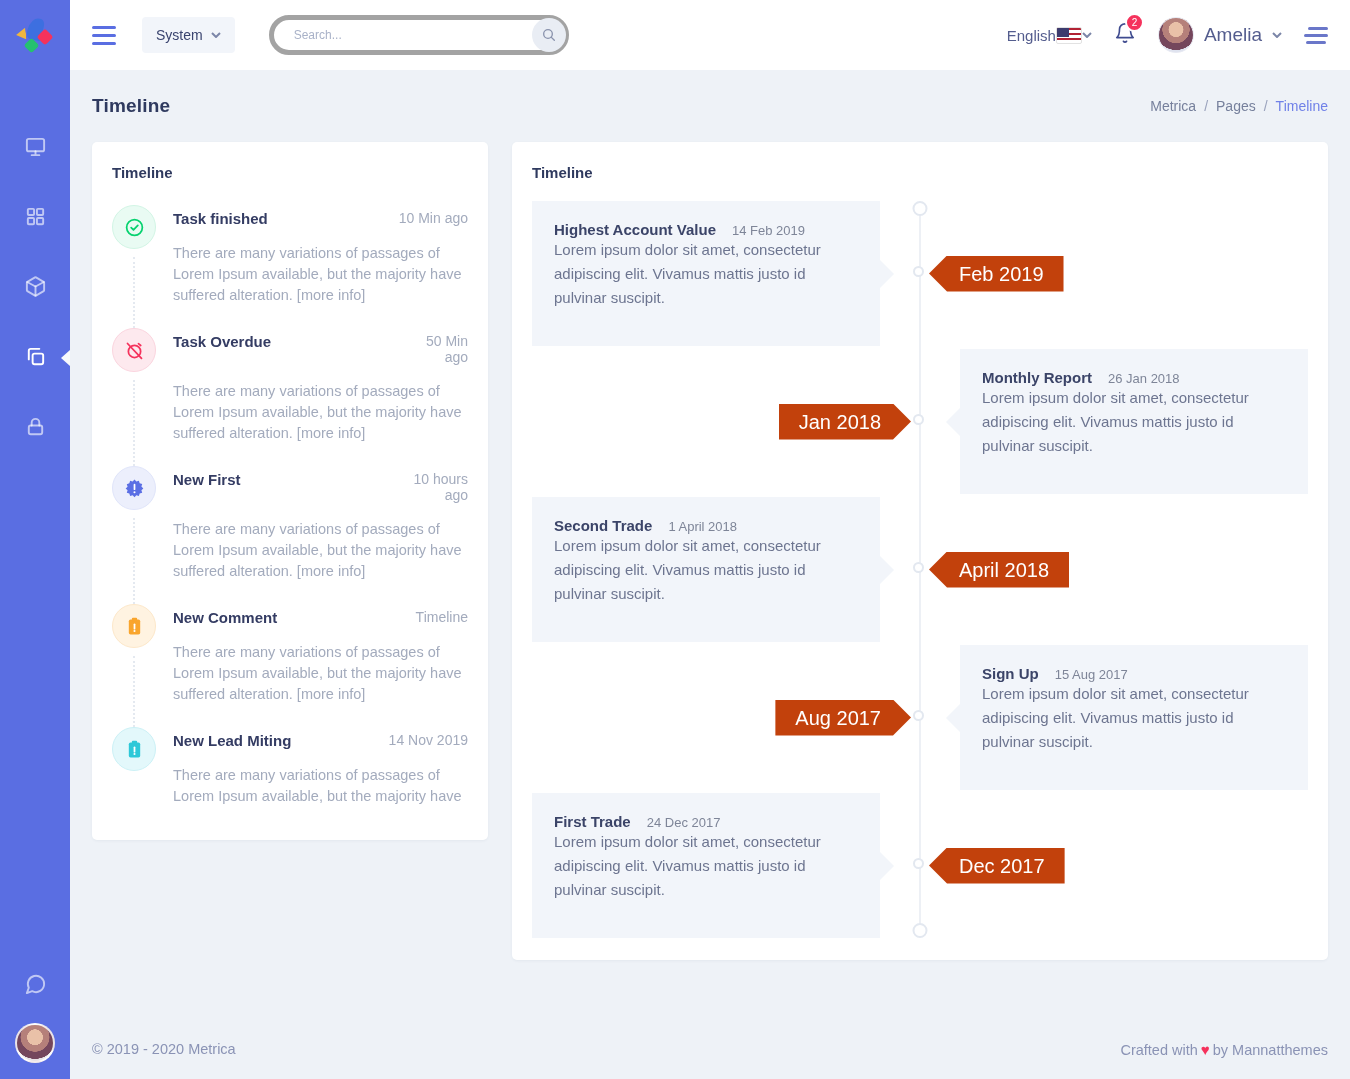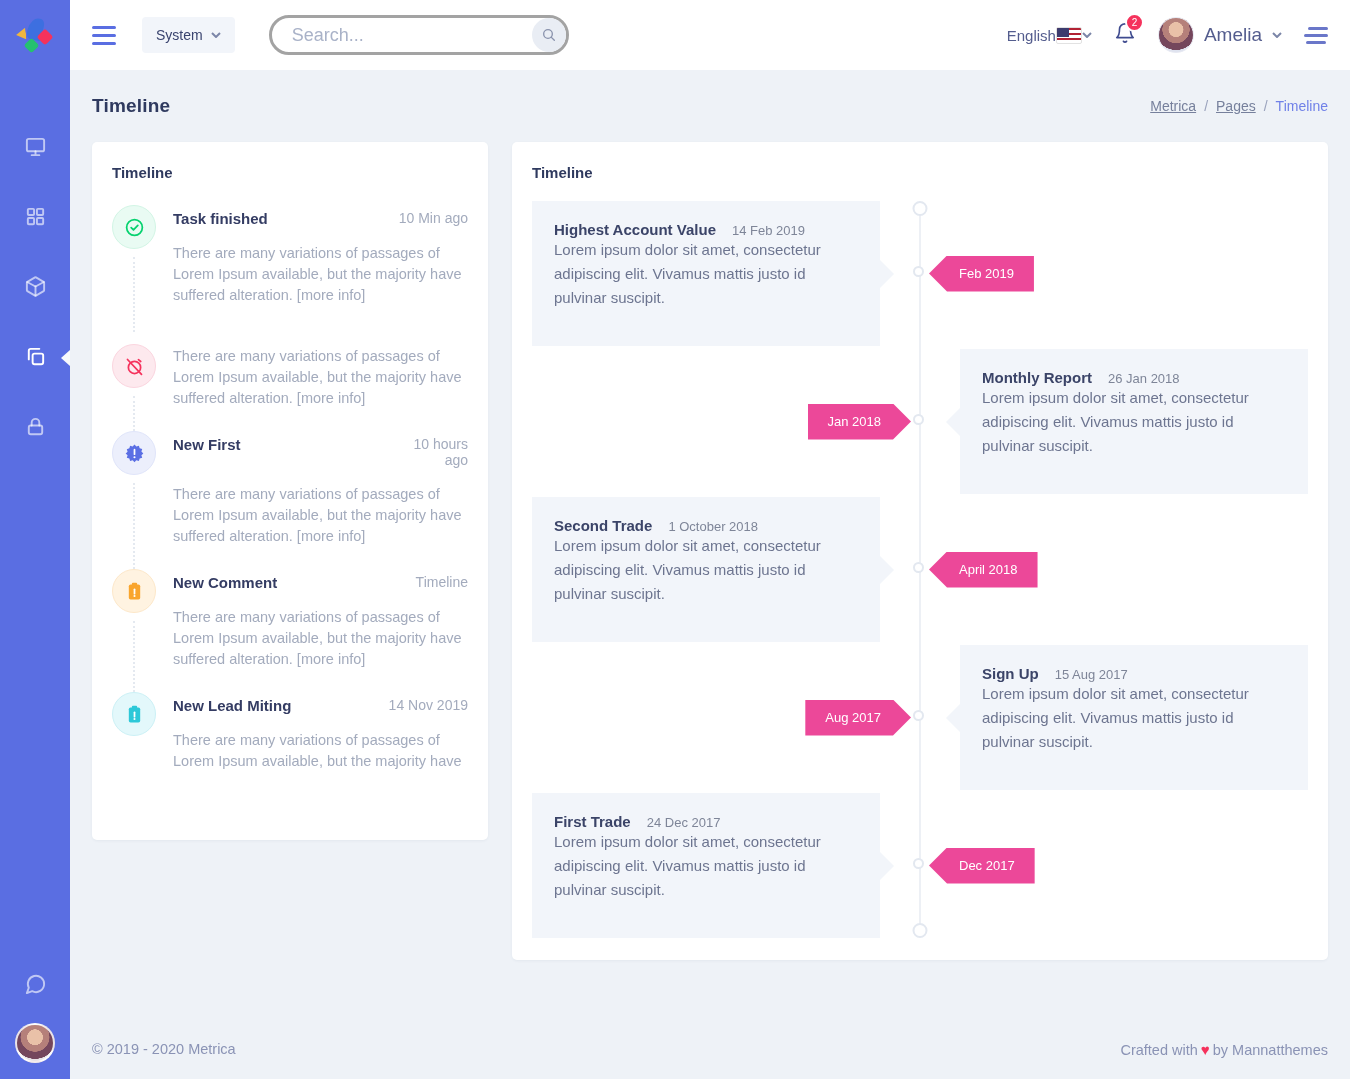--- a/index.html
+++ b/index.html
@@ -25,21 +25,21 @@
   .side-avatar { width:40px; height:40px; border-radius:50%; border:2px solid rgba(255,255,255,.85);
      background: radial-gradient(circle at 50% 34%, #e9c1a8 0 26%, #b5807a 27% 48%, #74465c 49% 72%, #e8e2e6 73%); cursor:pointer; }
 
   
   .topbar { position:absolute; left:70px; top:0; right:0; height:70px; background:#ffffff; display:flex; align-items:center; padding:0 22px; z-index:5; }
   .hamburger { width:24px; display:flex; flex-direction:column; gap:5px; cursor:pointer; margin-right:26px; }
   .hamburger span { display:block; height:3px; border-radius:2px; background:#5a6ee2; }
   .system-btn { display:flex; align-items:center; gap:8px; background:#f2f5fa; border:none; border-radius:4px; height:36px; padding:0 14px; font-size:14px; color:#39436e; cursor:pointer; font-family:inherit; }
   .chev { width:10px; height:6px; stroke:#7c86a8; stroke-width:2; fill:none; }
   .search-wrap { position:relative; margin-left:34px; width:300px; }
-  .search-input { width:300px; height:40px; border:3px solid #a3a3a3; border-radius:20px; background:#fff; padding:0 52px 0 20px; font-size:18px; color:#39436e; font-family:inherit; outline:none; }
+  .search-input { width:300px; height:40px; border:5px solid #a3a3a3; border-radius:20px; background:#fff; padding:0 52px 0 20px; font-size:12px; color:#39436e; font-family:inherit; outline:none; }
   .search-input::placeholder { color:#a9b2c8; }
   .search-btn { position:absolute; right:3px; top:3px; width:34px; height:34px; border:none; border-radius:50%; background:#e9edf4; display:flex; align-items:center; justify-content:center; cursor:pointer; }
   .search-btn svg { width:16px; height:16px; stroke:#8a93ad; stroke-width:2; fill:none; }
   .top-right { margin-left:auto; display:flex; align-items:center; gap:22px; }
   .lang { display:flex; align-items:center; cursor:pointer; }
   .lang-label { font-size:15px; color:#545d8e; }
   .flag { position:relative; width:26px; height:17px; border-radius:2px; overflow:hidden; border:1px solid #e2e2e2;
      background:repeating-linear-gradient(#b22234 0 2.5px, #ffffff 2.5px 5px); }
   .flag::before { content:""; position:absolute; left:0; top:0; width:12px; height:9px; background:#3c3b6e; }
   .bell-wrap { position:relative; cursor:pointer; }
@@ -54,21 +54,21 @@
   .align-icon span:nth-child(1){ width:20px; }
   .align-icon span:nth-child(2){ width:24px; }
   .align-icon span:nth-child(3){ width:20px; margin-right:2px; }
 
   
   .page-head { position:absolute; left:70px; right:0; top:70px; height:72px; display:flex; align-items:center; justify-content:space-between; padding:0 22px; }
   .page-title { font-size:19px; font-weight:700; color:#2f3a5f; letter-spacing:.2px; }
   .breadcrumb { display:flex; align-items:center; gap:8px; font-size:14px; color:#76809c; }
   .breadcrumb .sep { color:#9aa3bd; }
   .breadcrumb .current { color:#7081e8; }
-  .crumb-link { cursor:pointer;text-decoration:underline; }
+  .crumb-link { cursor:pointer; }
 
   
   .cards { position:absolute; left:92px; top:142px; display:flex; gap:24px; }
   .card { background:#fff; border-radius:5px; box-shadow:0 1px 3px rgba(56,65,110,.06); }
   .card-title { font-size:15px; font-weight:700; color:#2f3a5f; }
 
   
   .activity-card { width:396px; height:698px; padding:22px 20px; overflow:hidden; }
   .activity-card .card-title { margin-bottom:26px; }
   .act-list { list-style:none; }
@@ -100,21 +100,21 @@
   .tl-box { position:relative; width:348px; height:145px; background:#f2f5fa; padding:20px 22px; }
   .tl-row.left  .tl-box { margin-left:0; }
   .tl-row.right .tl-box { margin-left:auto; margin-right:0; }
   .tl-row.left  .tl-box::after { content:""; position:absolute; right:-14px; top:50%; transform:translateY(-50%); border:14px solid transparent; border-right:none; border-left:14px solid #f2f5fa; }
   .tl-row.right .tl-box::after { content:""; position:absolute; left:-14px; top:50%; transform:translateY(-50%); border:14px solid transparent; border-left:none; border-right:14px solid #f2f5fa; }
   .tl-head { display:flex; align-items:baseline; gap:16px; }
   .tl-title { font-size:15px; font-weight:700; color:#3b4468; }
   .tl-date { font-size:13px; color:#7e8598; }
   .tl-text { font-size:15px; line-height:24px; color:#6d7590; }
   .tl-dot { position:absolute; left:50%; top:50%; width:11px; height:11px; margin:-7.5px 0 0 -7.5px; background:#fff; border:2px solid #e3e8f0; border-radius:50%; z-index:1; }
-  .tl-badge { position:absolute; top:50%; transform:translateY(-50%); z-index:2; height:36px; line-height:36px; background:#ec4899; color:#fff; font-size:13px; white-space:nowrap; }
+  .tl-badge { position:absolute; top:50%; transform:translateY(-50%); z-index:2; height:36px; line-height:36px; background:#c2410c; color:#fff; font-size:20px; white-space:nowrap; }
   .tl-row.left  .tl-badge { left:calc(50% + 9px); padding:0 20px 0 30px; clip-path:polygon(0 50%, 18px 0, 100% 0, 100% 100%, 18px 100%); }
   .tl-row.right .tl-badge { right:calc(50% + 9px); padding:0 30px 0 20px; clip-path:polygon(100% 50%, calc(100% - 18px) 0, 0 0, 0 100%, calc(100% - 18px) 100%); }
 
   
   .footer { position:absolute; left:70px; right:0; bottom:0; height:60px; display:flex; align-items:center; justify-content:space-between; padding:0 22px; font-size:14.5px; color:#8a93b5; }
   .heart { color:#f5325c; font-size:15px; margin:0 3px; }
 </style>
 </head>
 <body>
 
@@ -269,20 +269,24 @@
         </li>
 
         <li class="act-item">
           <span class="act-icon ic-pink">
             <svg viewBox="0 0 24 24" stroke="currentColor" stroke-width="2" fill="none" stroke-linecap="round" stroke-linejoin="round">
                 <circle cx="12" cy="13" r="7"></circle>
                 <path d="M4 4l16 17"></path>
                 <path d="M16.5 4.2l2.6 2.1"></path>
               </svg>
           </span>
+          <div class="act-head">
+            <span class="act-title">Task Overdue</span>
+            <span class="act-time">50 Min ago</span>
+          </div>
           <p class="act-text">There are many variations of passages of Lorem Ipsum available, but the majority have suffered alteration. [more info]</p>
         </li>
 
         <li class="act-item">
           <span class="act-icon ic-purple">
             <svg viewBox="0 0 24 24" fill="currentColor">
                 <path d="M12 1.8l2.1 2.2 2.9-.9.9 2.9 2.9.9-.9 2.9 2.2 2.1-2.2 2.1.9 2.9-2.9.9-.9 2.9-2.9-.9-2.1 2.2-2.1-2.2-2.9.9-.9-2.9-2.9-.9.9-2.9L1.9 12l2.2-2.1-.9-2.9 2.9-.9.9-2.9 2.9.9z"></path>
                 <path d="M12 7.6v5.2" stroke="#ffffff" stroke-width="2" stroke-linecap="round"></path>
                 <circle cx="12" cy="16.2" r="1.2" fill="#ffffff"></circle>
               </svg>
@@ -355,21 +359,21 @@
             <p class="tl-text">Lorem ipsum dolor sit amet, consectetur adipiscing elit. Vivamus mattis justo id pulvinar suscipit.</p>
           </div>
           <span class="tl-dot"></span>
           <div class="tl-badge">Jan 2018</div>
         </div>
 
         <div class="tl-row left">
           <div class="tl-box">
             <div class="tl-head">
               <span class="tl-title">Second Trade</span>
-              <span class="tl-date">1 October 2018</span>
+              <span class="tl-date">1 April 2018</span>
             </div>
             <p class="tl-text">Lorem ipsum dolor sit amet, consectetur adipiscing elit. Vivamus mattis justo id pulvinar suscipit.</p>
           </div>
           <span class="tl-dot"></span>
           <div class="tl-badge">April 2018</div>
         </div>
 
         <div class="tl-row right">
           <div class="tl-box">
             <div class="tl-head">

